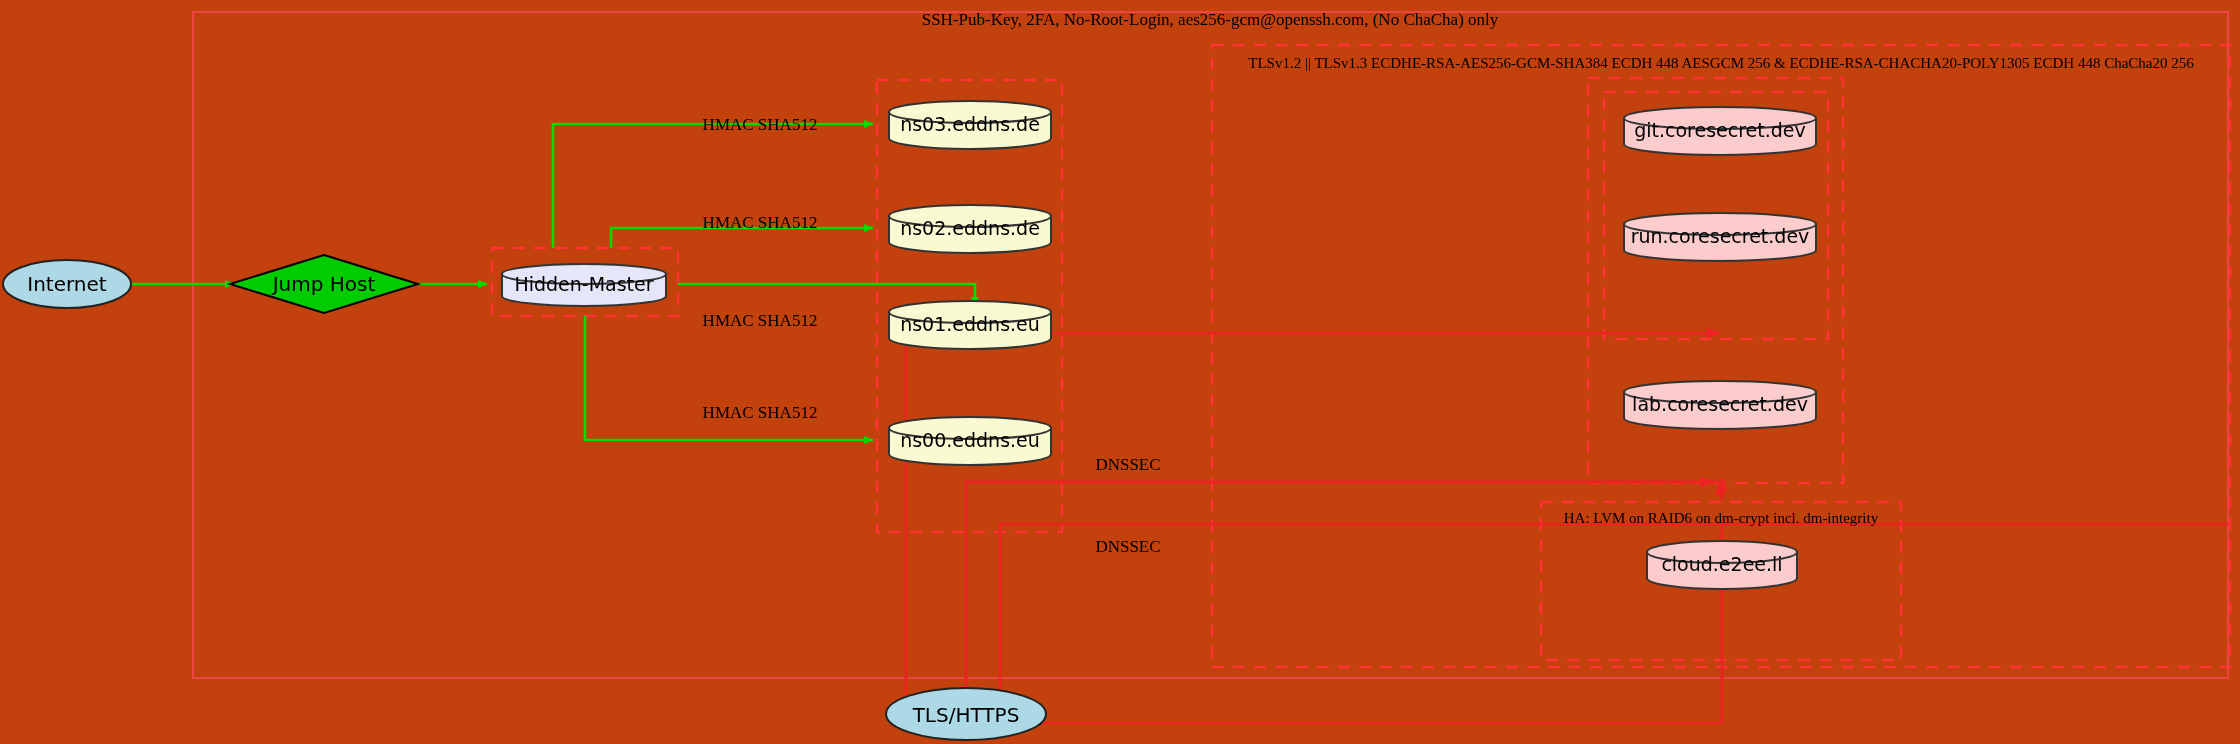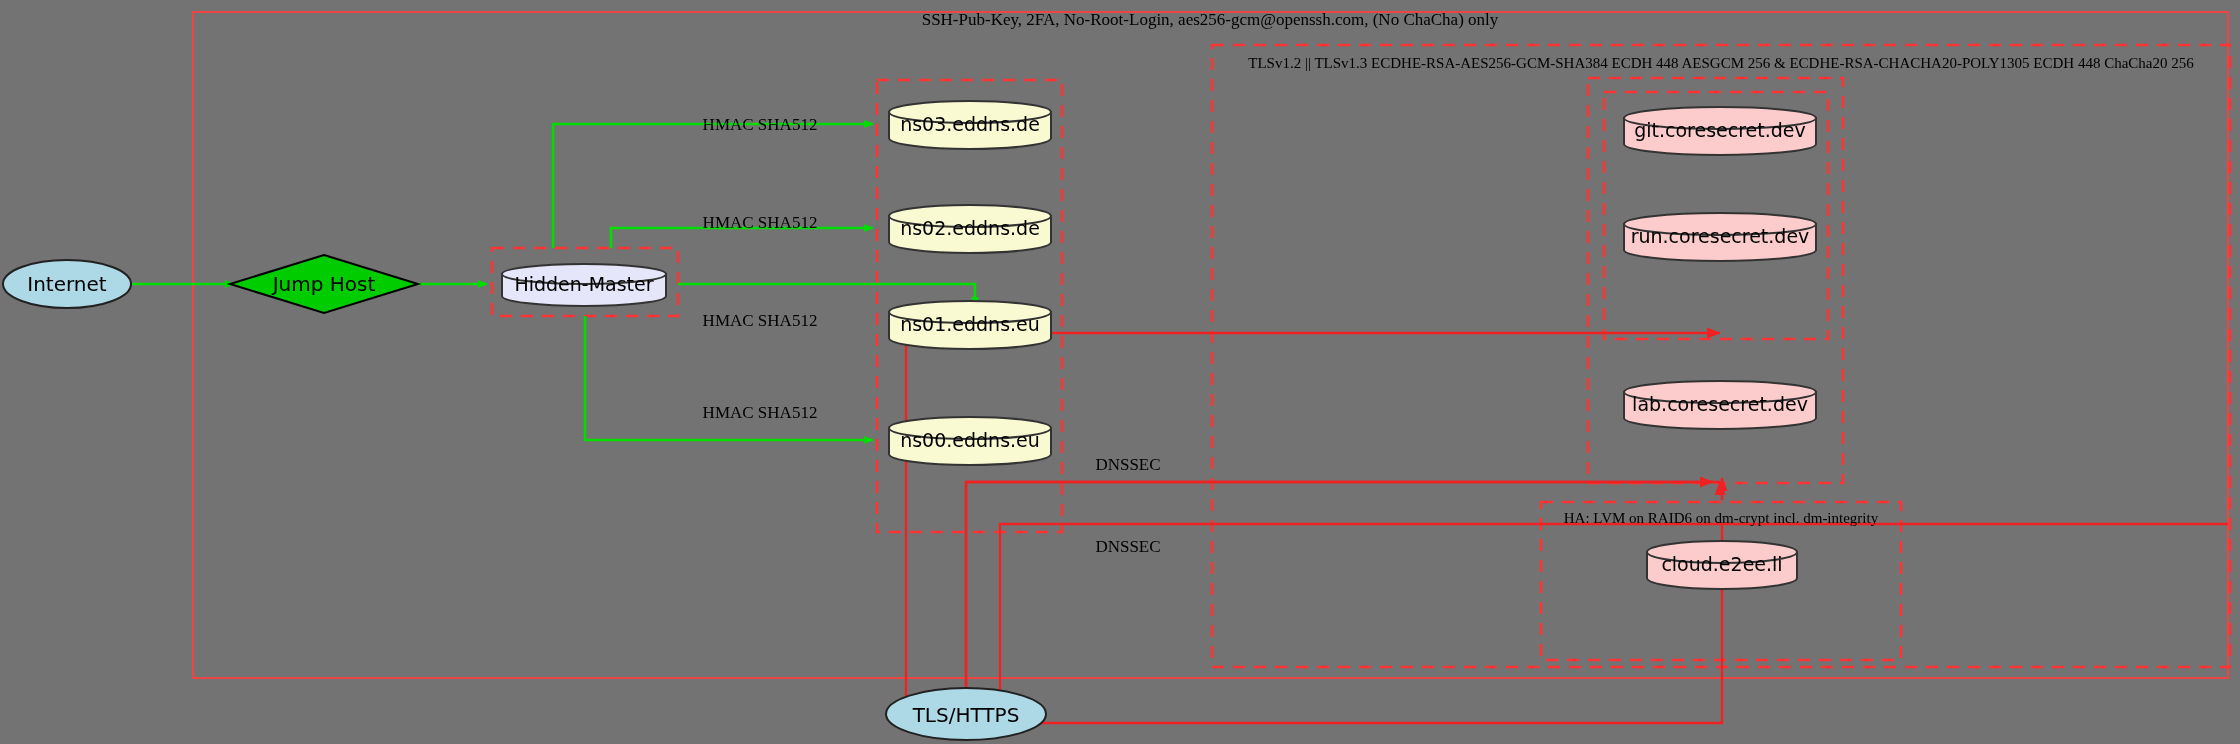--- a/index.html
+++ b/index.html
@@ -4,21 +4,21 @@
 <style>
   html, body {
     margin: 0;
     padding: 0;
     background: #ffffff;
   }
   #canvas {
     position: relative;
     width: 2240px;
     height: 744px;
-    background: #737373;
+    background: #c2410c;
     font-family: "Liberation Sans", sans-serif;
     overflow: hidden;
   }
   svg.layer {
     position: absolute;
     left: 0;
     top: 0;
     width: 2240px;
     height: 744px;
   }

